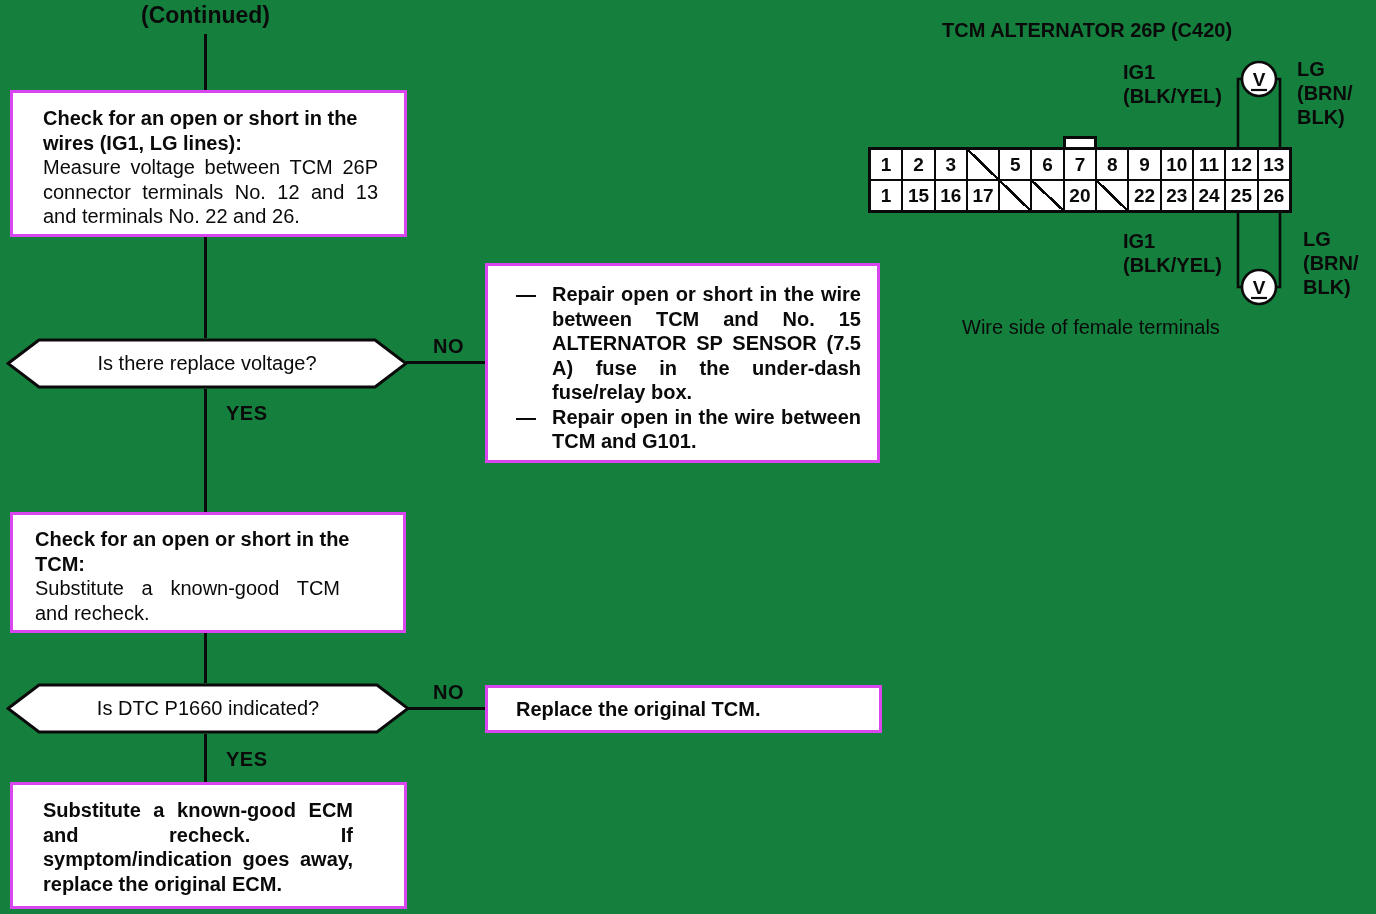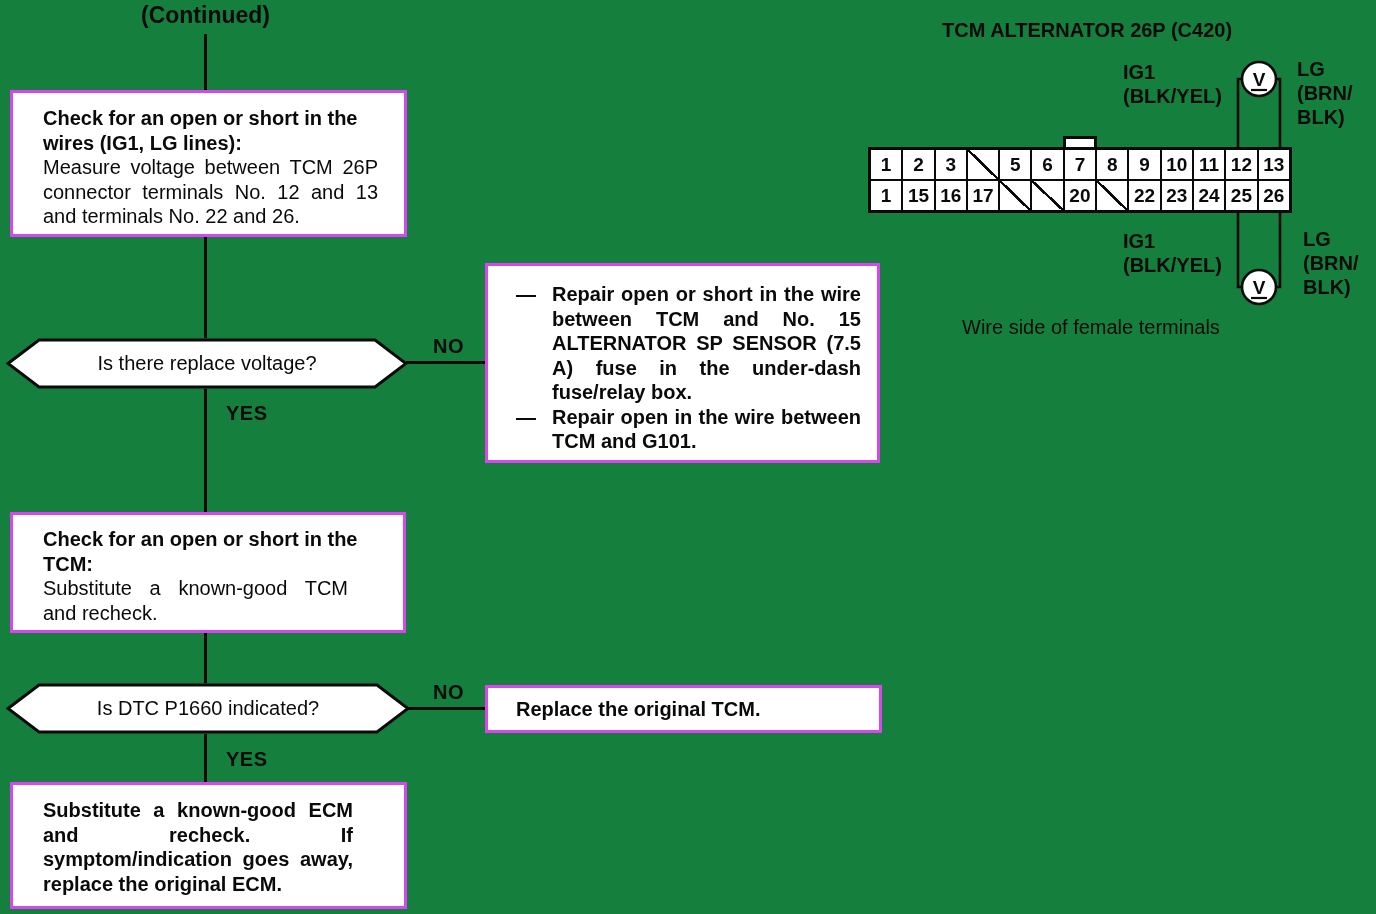--- a/index.html
+++ b/index.html
@@ -85,21 +85,21 @@
     <div class="bullet-item">
       <span class="bullet-marker">—</span>
       <span class="bullet-text">Repair open or short in the wire between TCM and No. 15 ALTERNATOR SP SENSOR (7.5 A) fuse in the under-dash fuse/relay box.</span>
     </div>
     <div class="bullet-item">
       <span class="bullet-marker">—</span>
       <span class="bullet-text">Repair open in the wire between TCM and G101.</span>
     </div>
   </div>
 
-  <div class="fc-box" style="left:10px;top:512px;width:396px;height:121px;padding:12px 26px 0 30px;">
+  <div class="fc-box" style="left:10px;top:512px;width:396px;height:121px;padding:12px 26px 0 22px;">
     <div class="bold">Check for an open or short in the TCM:</div>
     <div class="body-narrow">Substitute a known-good TCM and recheck.</div>
   </div>
 
   <div class="hexwrap" style="left:6px;top:683px;width:404px;height:51px;">
     <svg width="404" height="51" viewBox="0 0 404 51">
       <polygon points="2,25.5 33,2 371,2 402,25.5 371,49 33,49" fill="#ffffff" stroke="#0a0a0a" stroke-width="3"></polygon>
     </svg>
     <span class="hex-text">Is DTC P1660 indicated?</span>
   </div>

